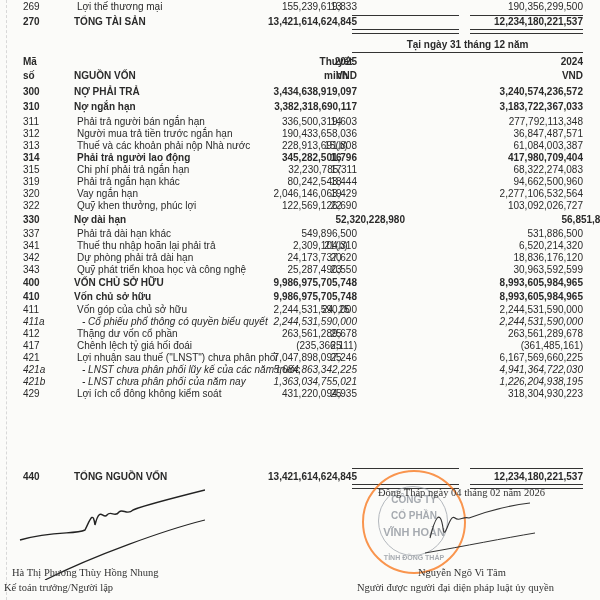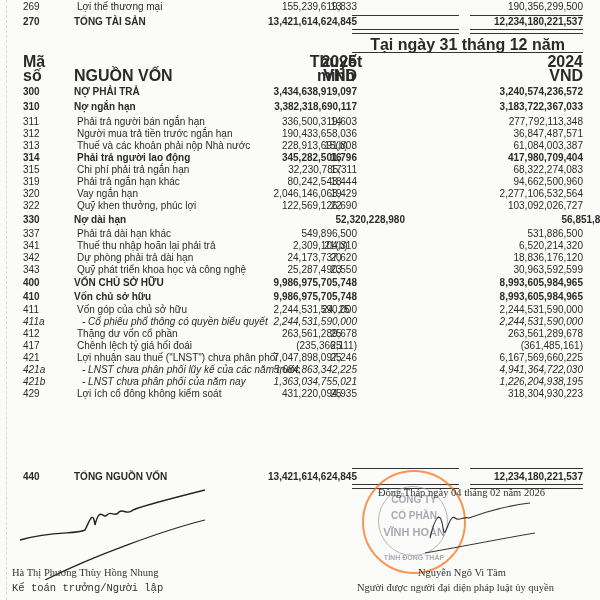--- a/index.html
+++ b/index.html
@@ -15,21 +15,21 @@
   .name { position:absolute; left:74px; white-space:nowrap; }
   .name.indent { left:77px; }
   .name.sub { left:82px; }
   .note { position:absolute; left:300px; width:72px; text-align:center; }
   .v25 { position:absolute; right:243px; text-align:right; white-space:nowrap; }
   .v24 { position:absolute; right:17px; text-align:right; white-space:nowrap; }
   .b { font-weight:bold; }
   .i { font-style:italic; }
   .rule { position:absolute; height:0; border-top:1px solid #333; }
   .dbl { position:absolute; height:3px; border-top:1px solid #333; border-bottom:1px solid #333; }
-  .hdr { position:absolute; font-size:16px; font-weight:bold; line-height:13px; }
+  .hdr { position:absolute; font-size:10px; font-weight:bold; line-height:13px; }
   .sigtext { position:absolute; font-family:"Liberation Serif", serif; font-size:10.5px; color:#333; white-space:nowrap; }
   .stamp { position:absolute; left:362px; top:470px; width:100px; height:100px; border:2px solid #f97316; border-radius:50%; opacity:0.75;text-decoration:underline; }
   .stamp-inner { position:absolute; left:14px; top:14px; width:68px; height:68px; border:1.5px solid #9aa0a8; border-radius:50%; }
   .stamp-text { position:absolute; width:100px; text-align:center; color:#8a9098; font-size:10px; font-weight:bold; left:0; }
 </style>
 </head>
 <body>
 
 <div class="margin-line"></div>
 
@@ -266,15 +266,15 @@
 <svg style="position:absolute; left:15px; top:480px;" width="190" height="100">
   <path d="M5,60 C40,50 60,55 70,50 C75,40 78,30 80,45 C85,25 88,40 92,35 C96,30 100,38 104,32 C108,28 112,36 118,30 C130,25 170,15 190,10" stroke="#222" stroke-width="1.4" fill="none"></path>
   <path d="M30,100 C80,75 150,50 190,40" stroke="#222" stroke-width="1.2" fill="none"></path>
 </svg>
 <svg style="position:absolute; left:425px; top:498px;" width="110" height="60">
   <path d="M5,40 C10,20 15,10 18,30 C20,45 24,15 30,20 C34,24 38,18 44,20 C60,14 80,8 105,5" stroke="#333" stroke-width="1.1" fill="none"></path>
   <path d="M0,55 C40,48 80,40 110,35" stroke="#333" stroke-width="1" fill="none"></path>
 </svg>
 
 <div class="sigtext" style="left:12px; top:567px;">Hà Thị Phương Thùy Hồng Nhung</div>
-<div class="sigtext" style="left:12px; top:582px;font-family:Liberation Mono, monospace;">Kế toán trưởng/Người lập</div>
+<div class="sigtext" style="left:4px; top:582px;">Kế toán trưởng/Người lập</div>
 <div class="sigtext" style="left:418px; top:567px;">Nguyễn Ngô Vi Tâm</div>
 <div class="sigtext" style="left:357px; top:582px;">Người được người đại diện pháp luật ủy quyền</div>
 
 </body></html>

